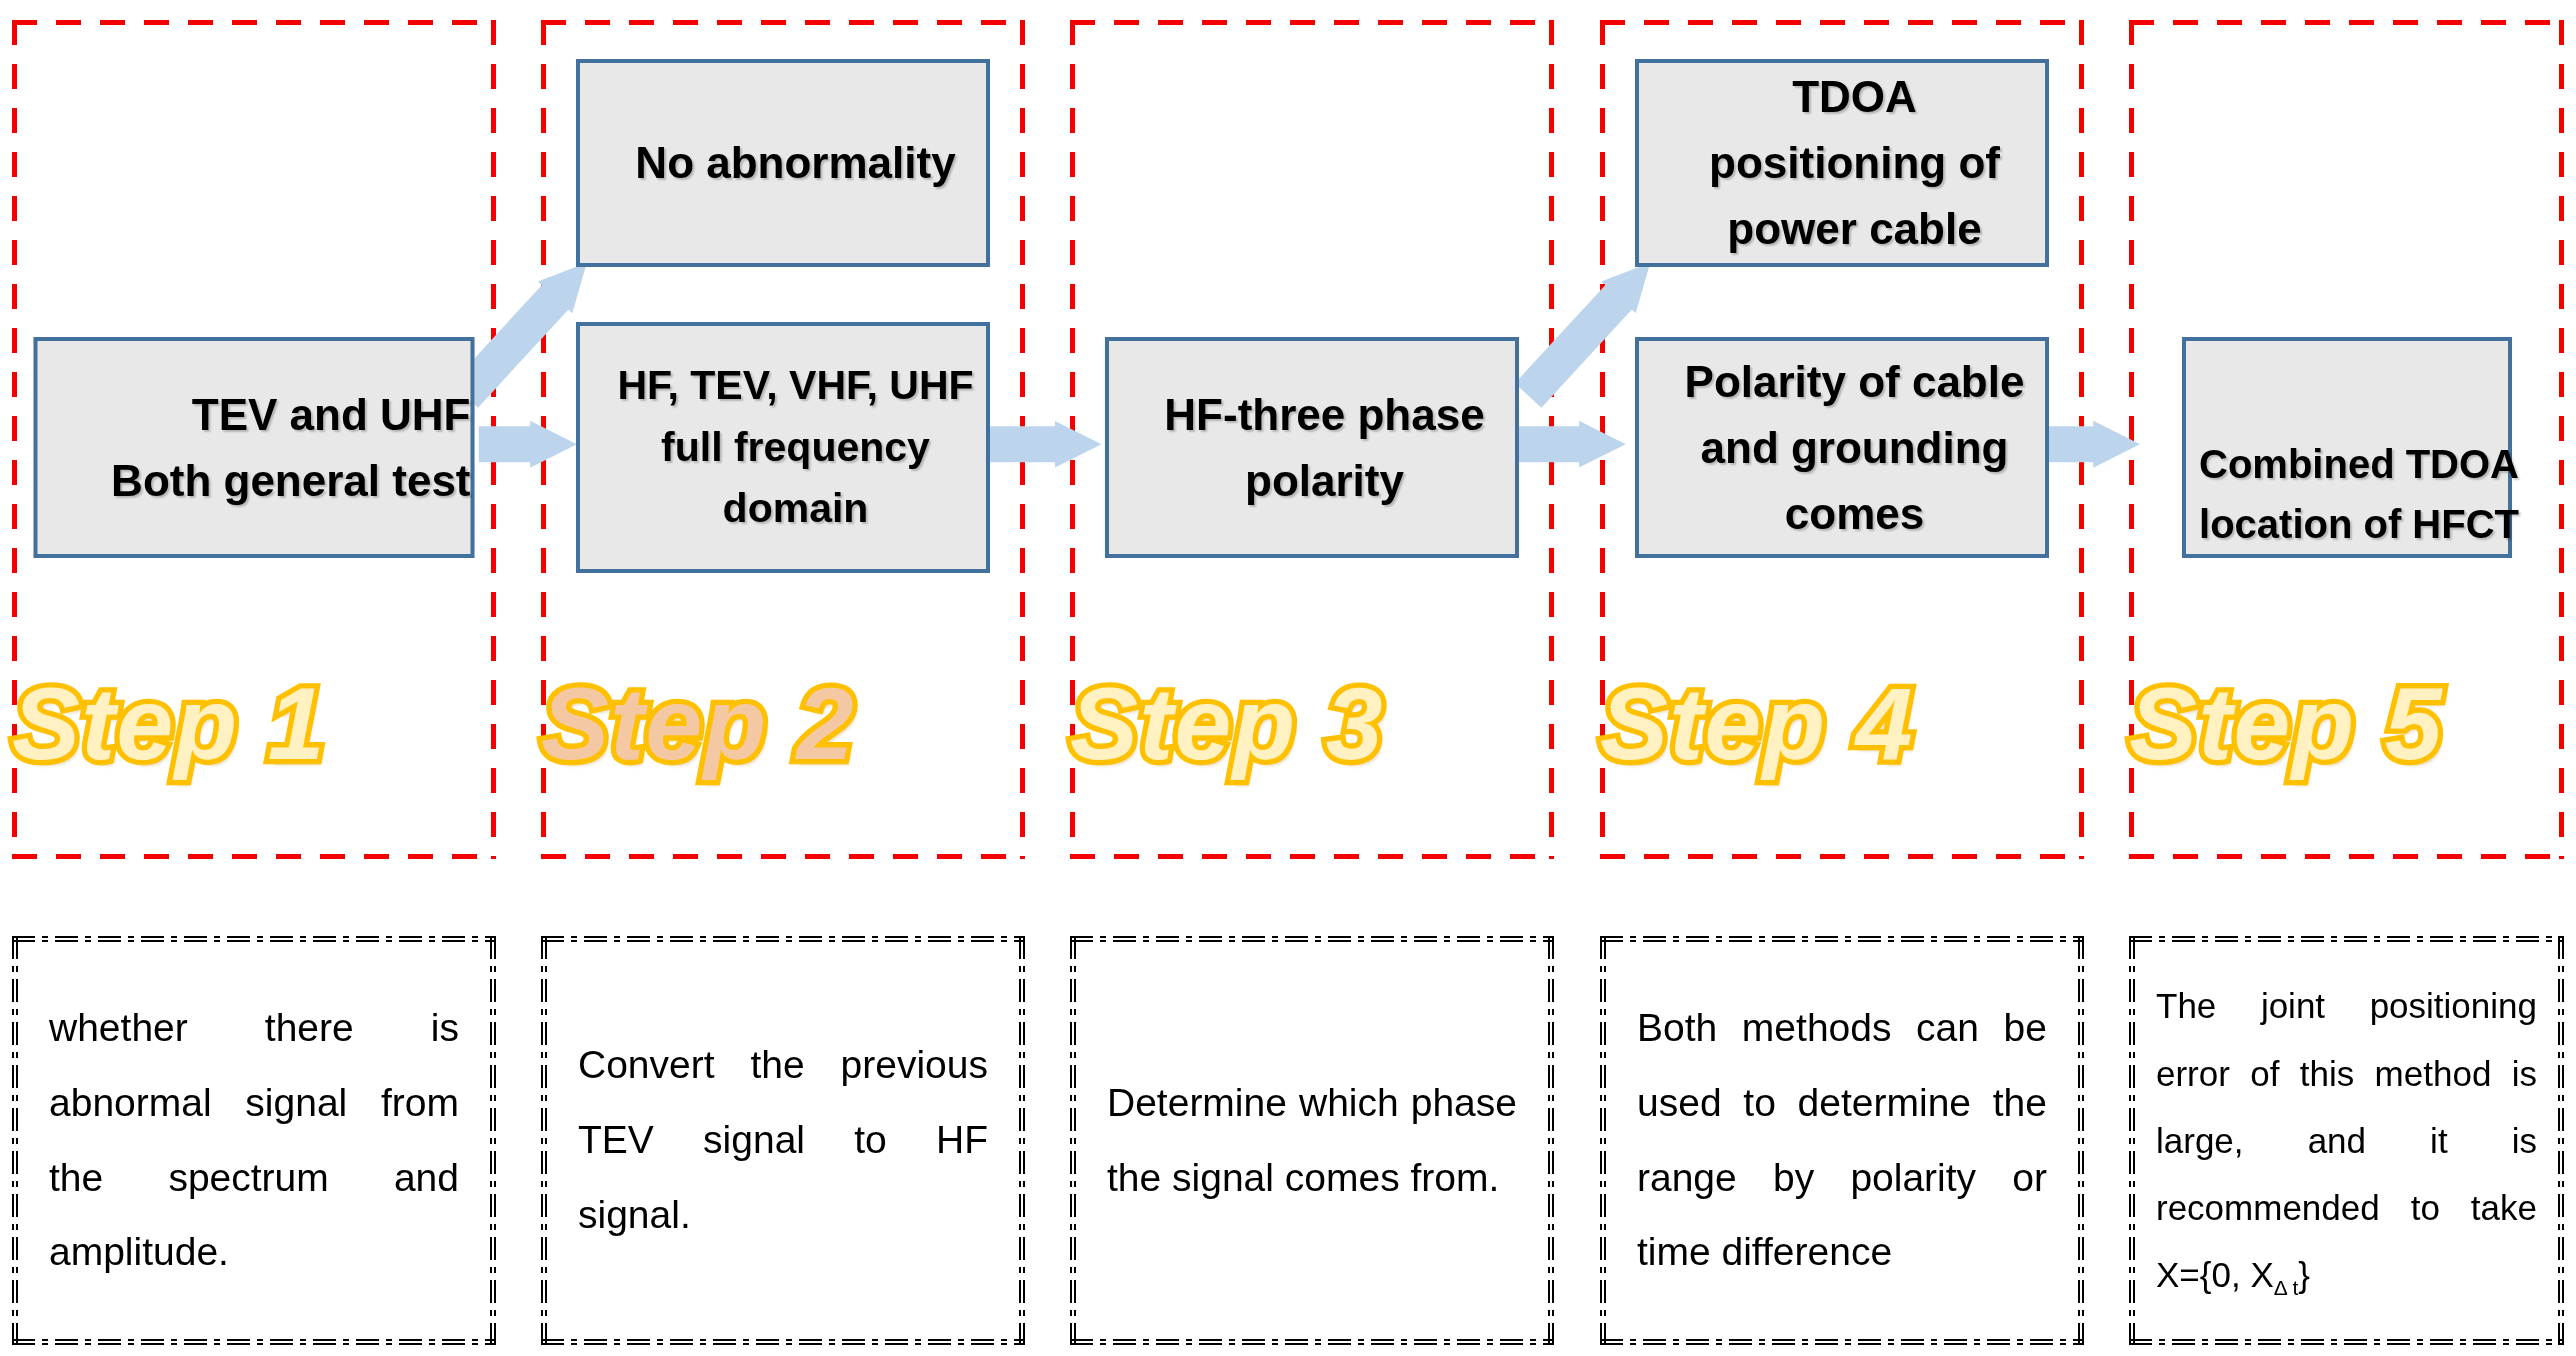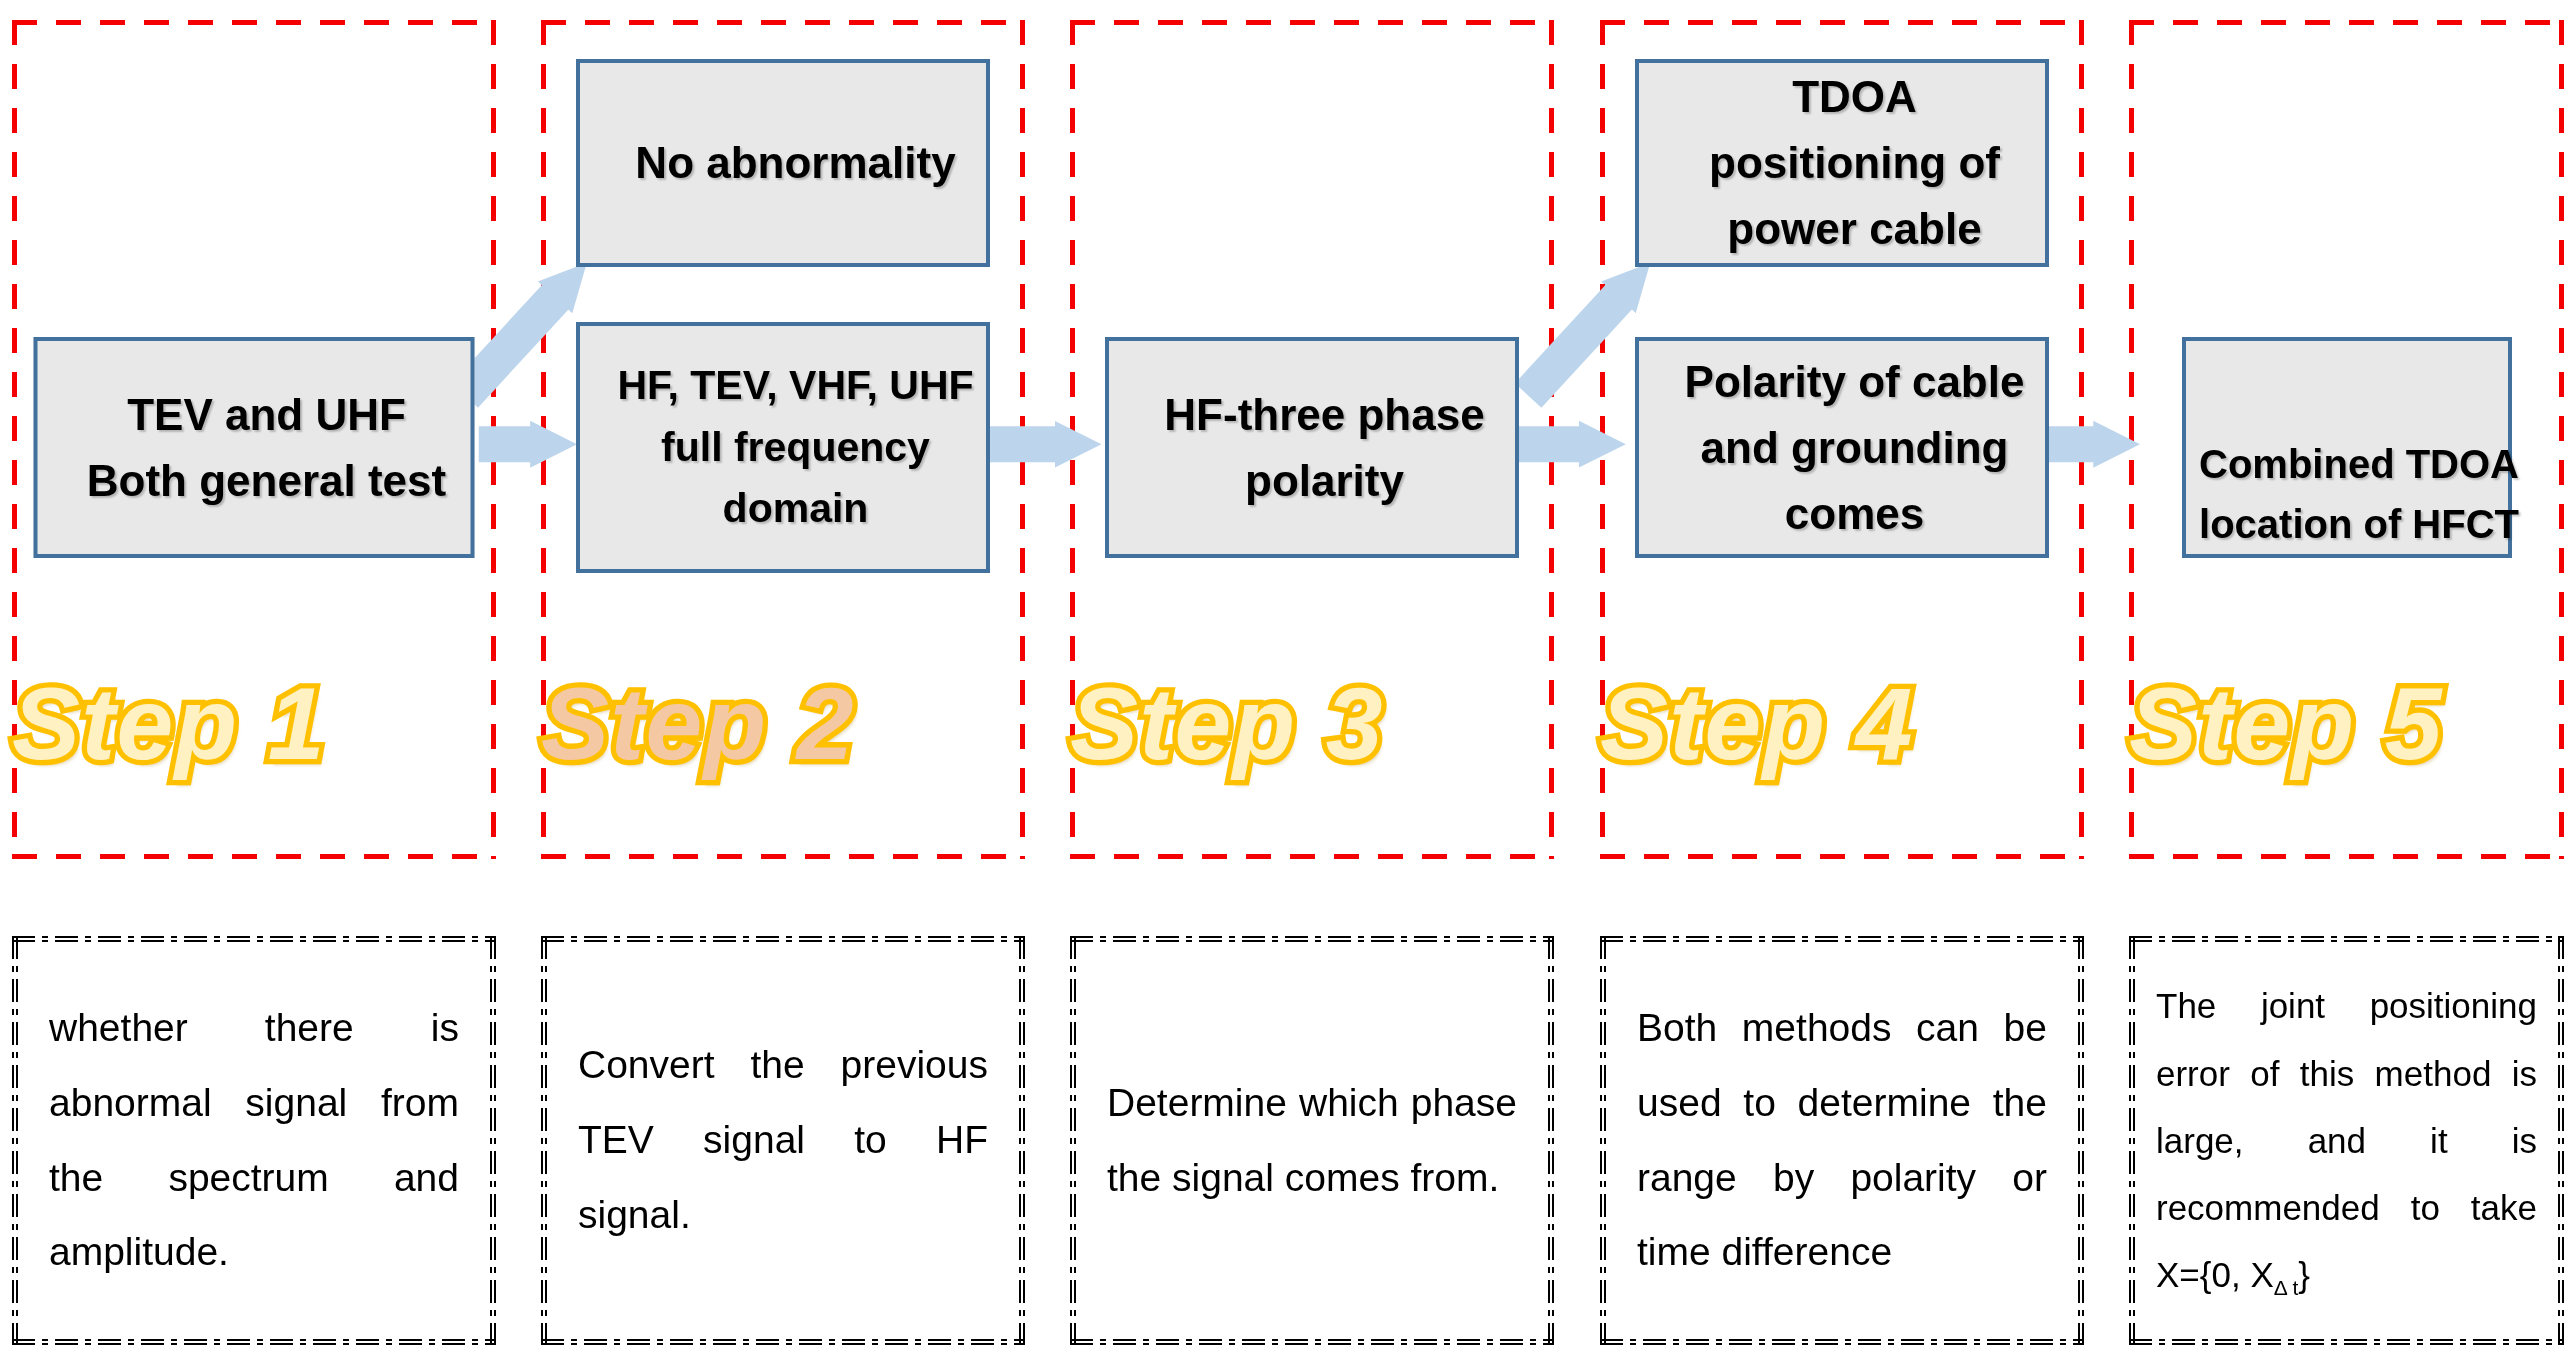--- a/index.html
+++ b/index.html
@@ -32,21 +32,21 @@
     background:#e9e8e8;border:4.7px solid #41719c;
     display:flex;flex-direction:column;justify-content:center;align-items:center;
     text-align:center;font-weight:bold;color:#000;font-size:44px;line-height:1.5;
     text-shadow:2px 2px 2px rgba(0,0,0,0.22);
     z-index:3;
     padding-left:25px;
   }
   .box .line{display:block;white-space:nowrap;}
   .box.top{top:39px;height:208px;}
   .box.main{top:317px;height:221px;}
-  .c1 .box.main{width:441px;}
+  .c1 .box.main{width:441px;align-items:flex-end;}
   .c2 .box.main{top:302px;height:251px;font-size:41px;}
   .c5 .box.main{width:330px;font-size:40px;justify-content:flex-end;}
 
   
   .step{
     position:absolute;left:0;right:0;top:648px;text-align:left;
     font-size:102px;font-weight:bold;letter-spacing:1.3px;line-height:1.1;font-style:italic;
   }
   .step .stroke{
     position:absolute;left:0;right:0;top:0;

